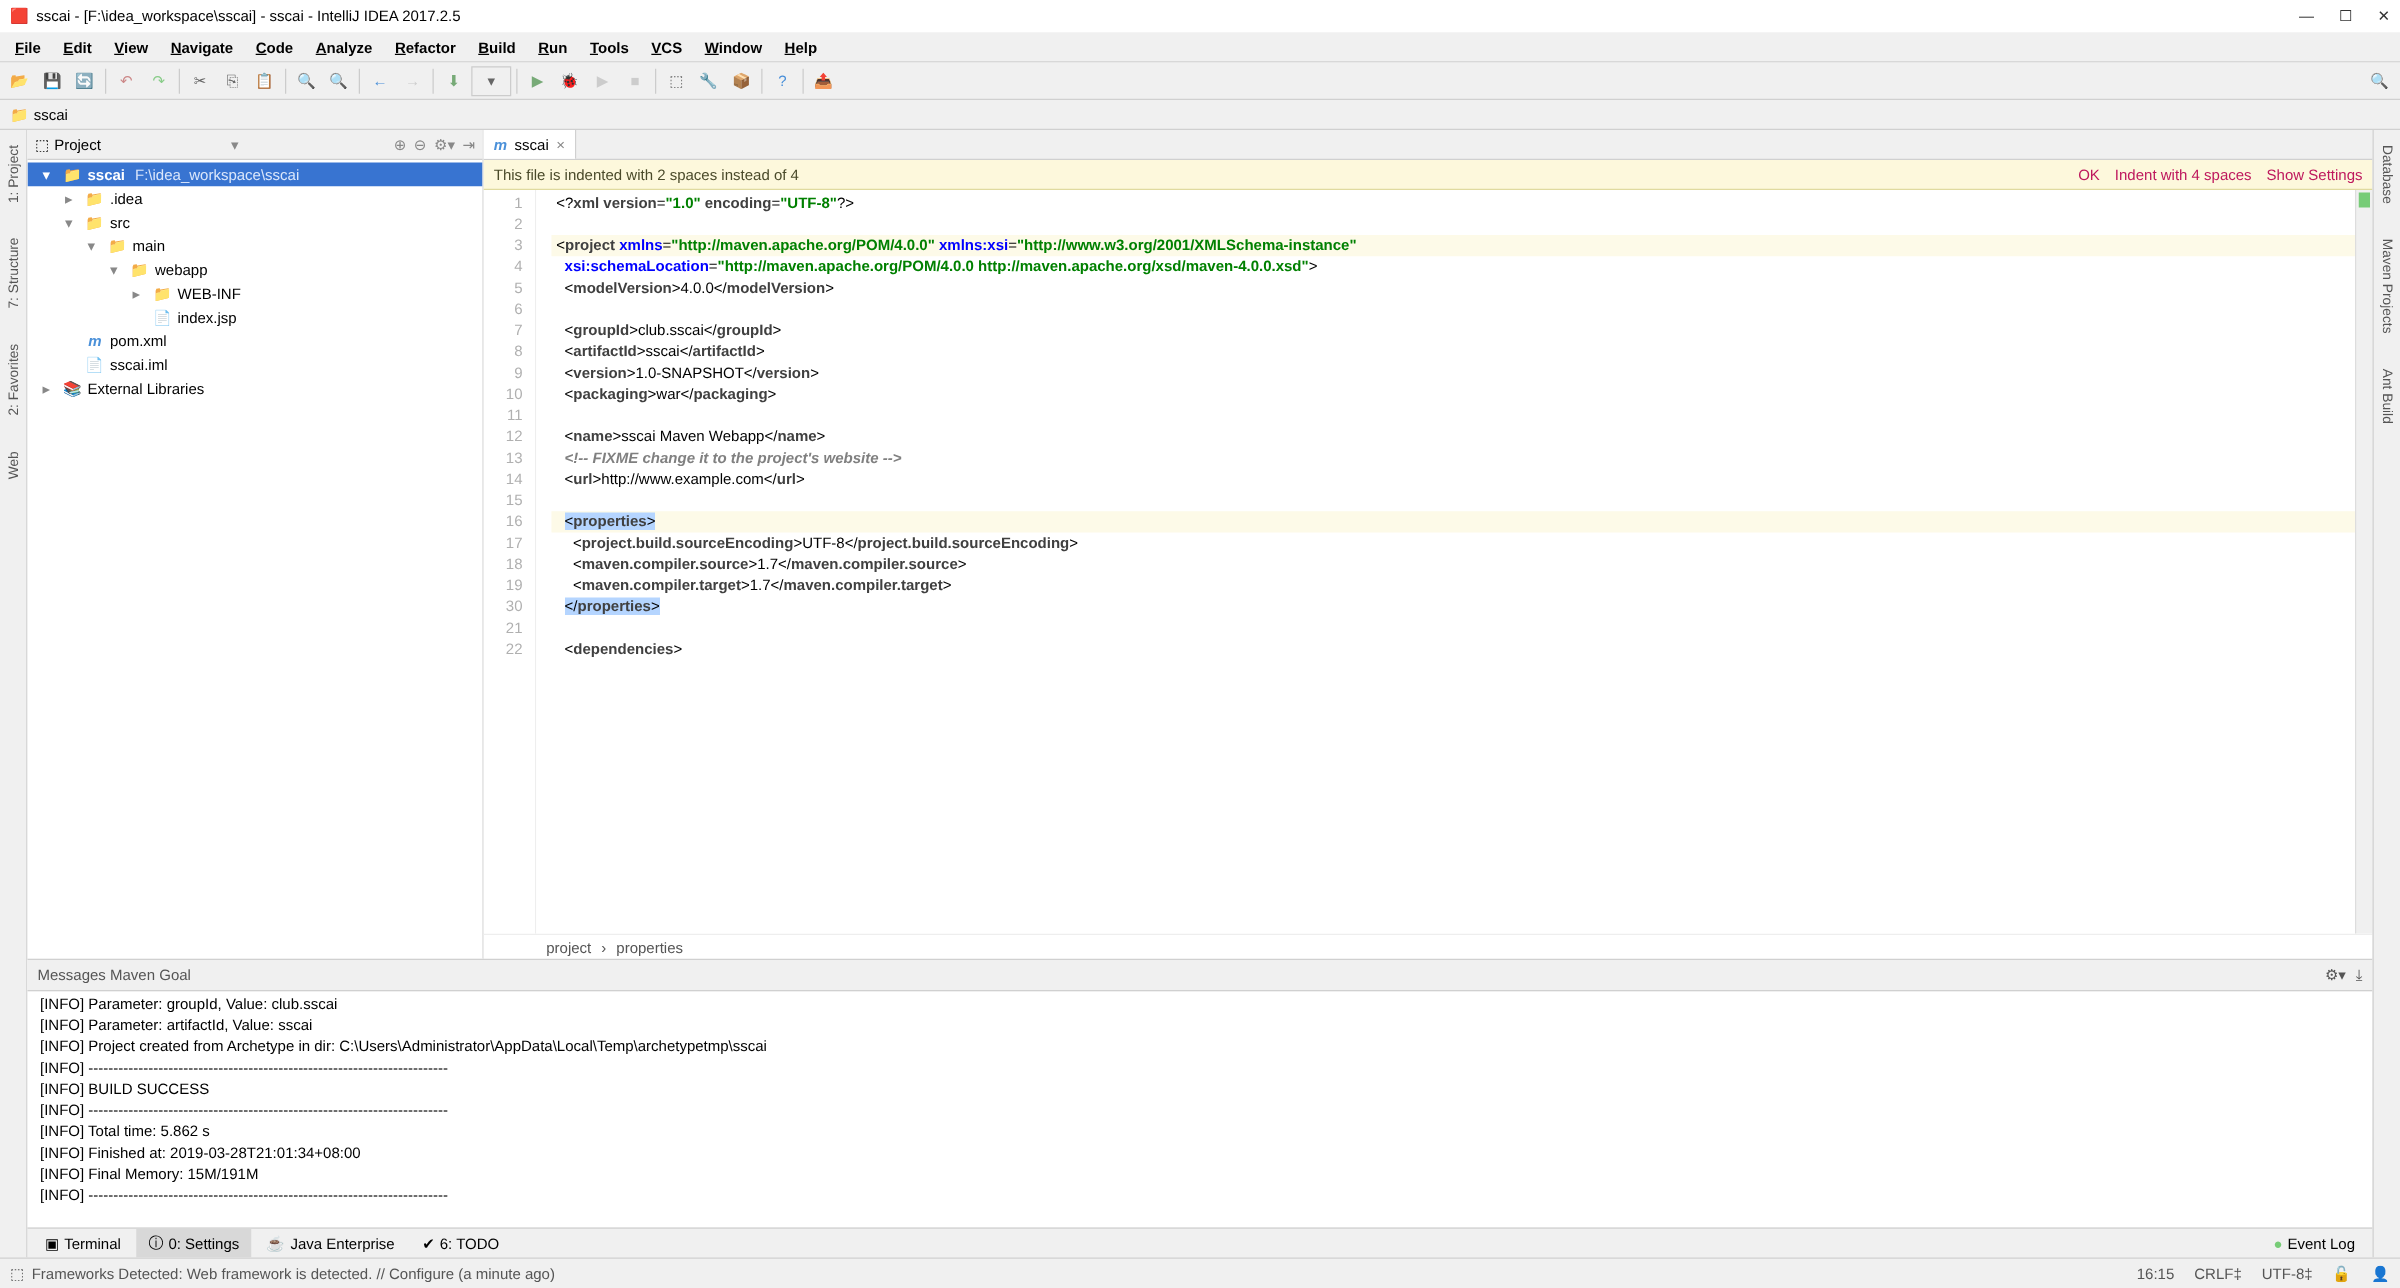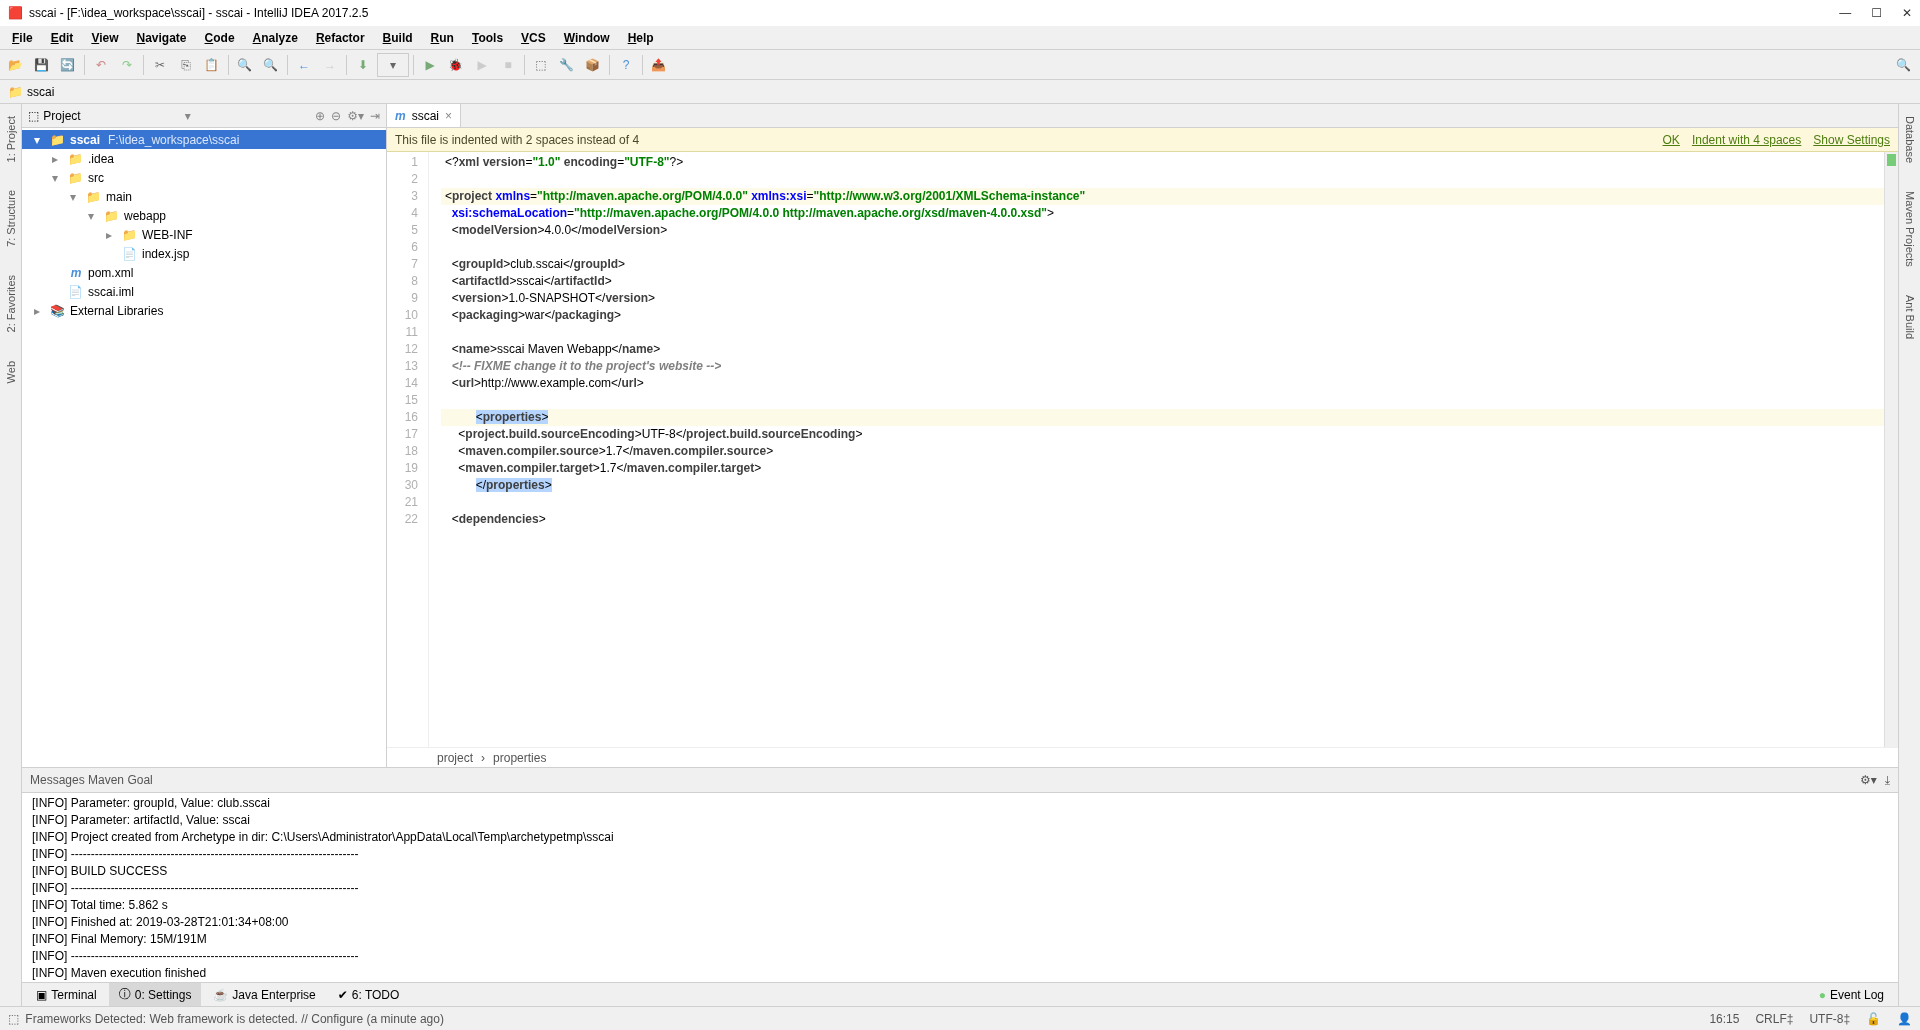--- a/index.html
+++ b/index.html
@@ -35,28 +35,28 @@
 .tree-row .indent { display: inline-block; }
 .tree-row .icon { width: 16px; display: inline-flex; justify-content: center; }
 .tree-row .path { color: #888; margin-left: 4px; }
 .tree-row.selected .path { color: #dbe7fb; }
 .editor-area { flex: 1; background: #fff; display: flex; flex-direction: column; min-width: 0; }
 .editor-tabs { height: 24px; background: #f0f0f0; border-bottom: 1px solid #d0d0d0; display: flex; align-items: stretch; }
 .editor-tab { display: flex; align-items: center; padding: 0 8px; background: #fff; border-right: 1px solid #d0d0d0; gap: 6px; cursor: default; }
 .editor-tab .close { color: #888; }
 .notice-bar { height: 24px; background: #fdf8dc; border-bottom: 1px solid #e0da9f; display: flex; align-items: center; padding: 0 8px; justify-content: space-between; color: #4a4a2a; }
 .notice-bar .links { display: flex; gap: 12px; }
-.notice-bar .links a { color: #4d7c0f; text-decoration: underline; cursor: default; }
+.notice-bar .links a { color: #be185d; cursor: default; }
 .editor-body { flex: 1; display: flex; min-height: 0; font-family: Consolas, monospace; font-size: 13px; }
 .gutter { width: 42px; background: #fff; border-right: 1px solid #eee; color: #b0b0b0; text-align: right; padding-right: 10px; line-height: 17px; padding-top: 2px; }
 .fold-gutter { width: 12px; background: #fff; }
 .code { flex: 1; background: #fff; line-height: 17px; padding-top: 2px; white-space: pre; overflow: hidden; }
 .code .line { padding-left: 4px; }
 .code .hl-line { background: #fdfae8; }
-.code .sel { background: #b5d5ff; margin-left: 24px; }
+.code .sel { background: #b5d5ff; }
 .tag { color: #404040; font-weight: bold; }
 .attr { color: #0000ff; font-weight: bold; }
 .str { color: #008000; font-weight: bold; }
 .cmt { color: #808080; font-style: italic; font-weight: bold; }
 .breadcrumb-bar { height: 20px; background: #fff; border-top: 1px solid #eee; display: flex; align-items: center; padding-left: 50px; gap: 8px; color: #555; }
 .messages-panel { height: 215px; border-top: 1px solid #d0d0d0; background: #fff; display: flex; flex-direction: column; }
 .messages-header { height: 20px; background: #f0f0f0; border-bottom: 1px solid #d0d0d0; display: flex; align-items: center; padding: 12px 8px; justify-content: space-between; color: #555; font-size: 11px; }
 .messages-body { flex: 1; overflow: auto; padding: 2px 10px; font-family: Consolas, monospace; font-size: 13px; line-height: 17px; }
 .bottom-tabs { height: 24px; background: #f0f0f0; border-top: 1px solid #d0d0d0; display: flex; align-items: center; padding: 0 4px; justify-content: space-between; }
 .bottom-tabs .tabs { display: flex; gap: 2px; }
@@ -299,21 +299,20 @@
           <div>[INFO] Parameter: groupId, Value: club.sscai</div>
           <div>[INFO] Parameter: artifactId, Value: sscai</div>
           <div>[INFO] Project created from Archetype in dir: C:\Users\Administrator\AppData\Local\Temp\archetypetmp\sscai</div>
           <div>[INFO] ------------------------------------------------------------------------</div>
           <div>[INFO] BUILD SUCCESS</div>
           <div>[INFO] ------------------------------------------------------------------------</div>
           <div>[INFO] Total time: 5.862 s</div>
           <div>[INFO] Finished at: 2019-03-28T21:01:34+08:00</div>
           <div>[INFO] Final Memory: 15M/191M</div>
           <div>[INFO] ------------------------------------------------------------------------</div>
-          <div>[INFO] Maven execution finished</div>
         </div>
     </div>
 
     <div class="bottom-tabs">
       <div class="tabs" id="bottom-tabs">
           <div class="tab">
             <span>▣</span>
             <span>Terminal</span>
           </div>
           <div class="tab active">

